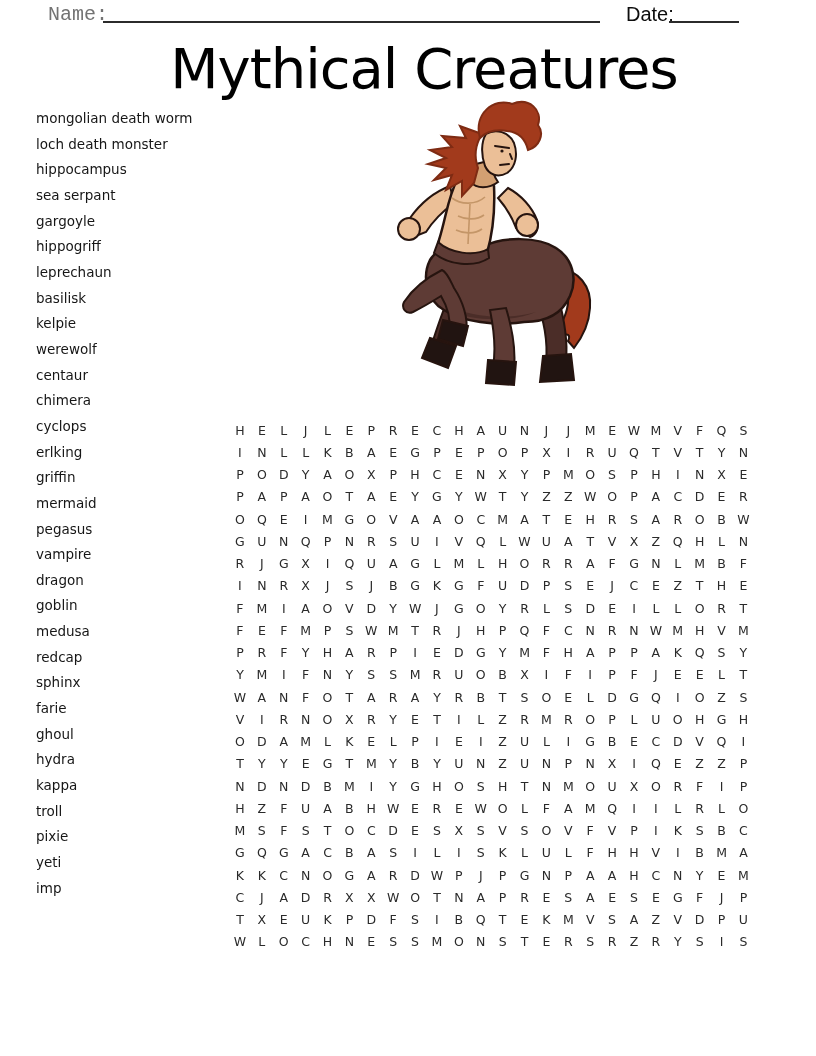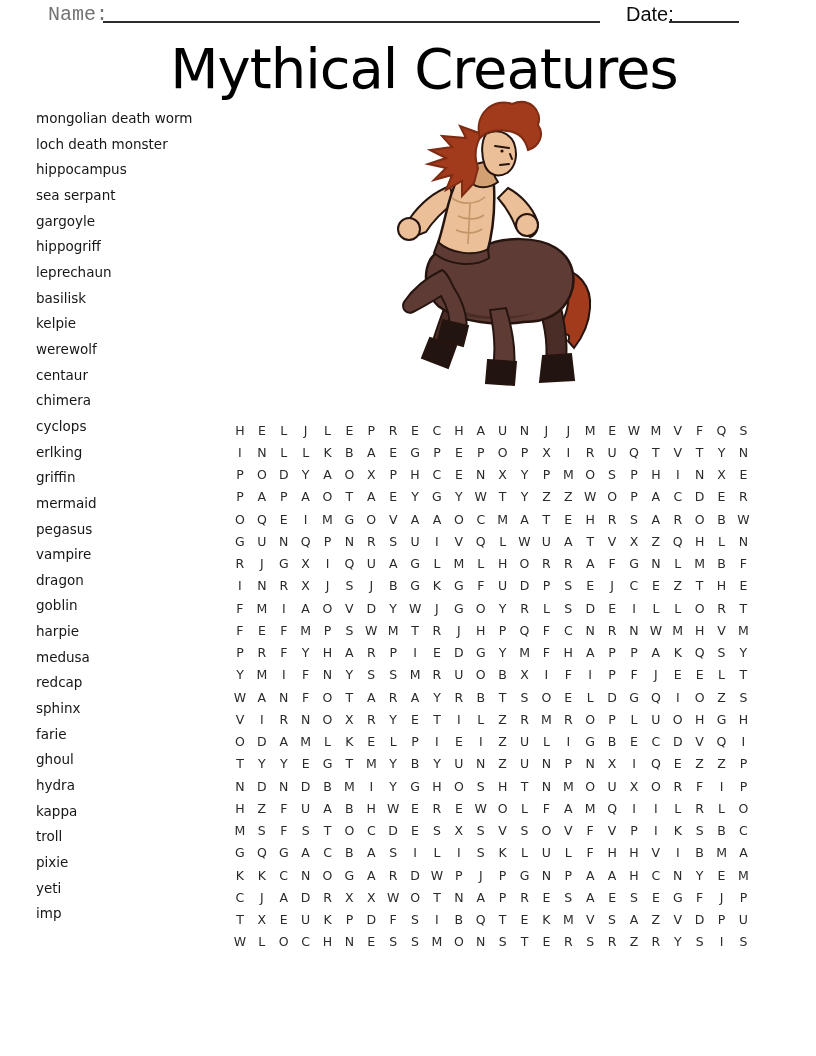--- a/index.html
+++ b/index.html
@@ -57,21 +57,20 @@
       <li class="word">centaur</li>
       <li class="word">chimera</li>
       <li class="word">cyclops</li>
       <li class="word">erlking</li>
       <li class="word">griffin</li>
       <li class="word">mermaid</li>
       <li class="word">pegasus</li>
       <li class="word">vampire</li>
       <li class="word">dragon</li>
       <li class="word">goblin</li>
-      <li class="word">harpie</li>
       <li class="word">medusa</li>
       <li class="word">redcap</li>
       <li class="word">sphinx</li>
       <li class="word">farie</li>
       <li class="word">ghoul</li>
       <li class="word">hydra</li>
       <li class="word">kappa</li>
       <li class="word">troll</li>
       <li class="word">pixie</li>
       <li class="word">yeti</li>

